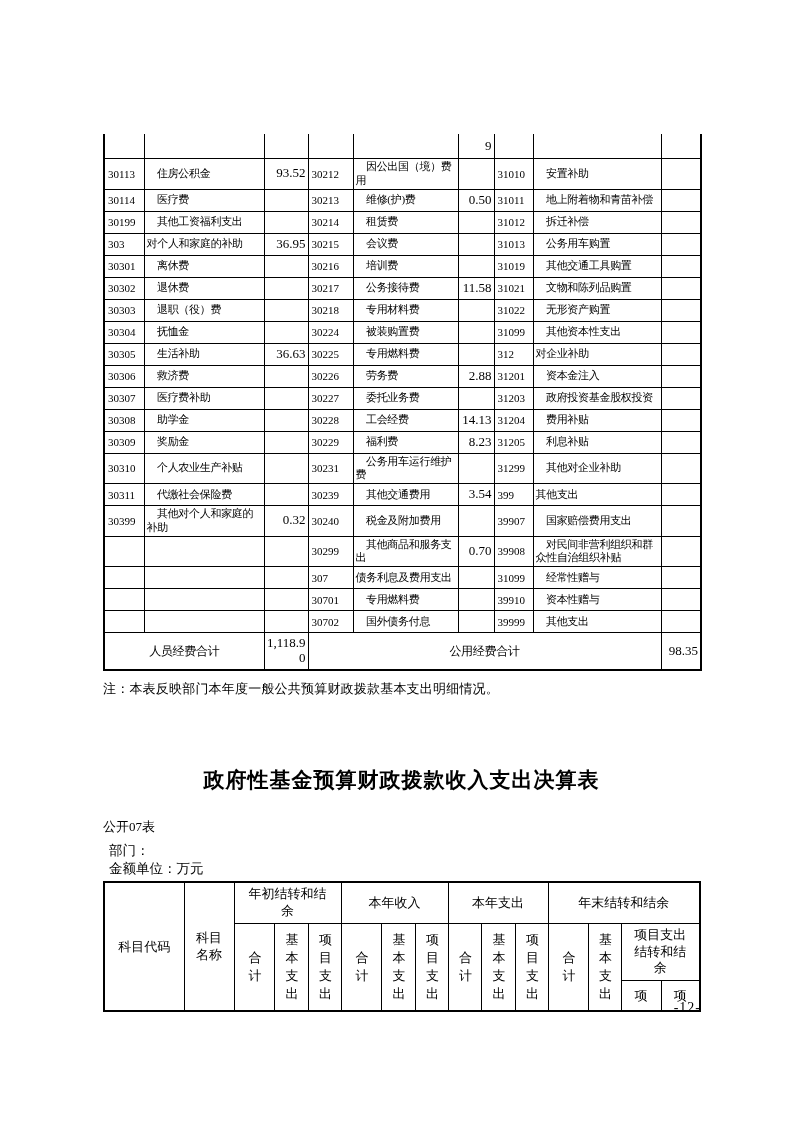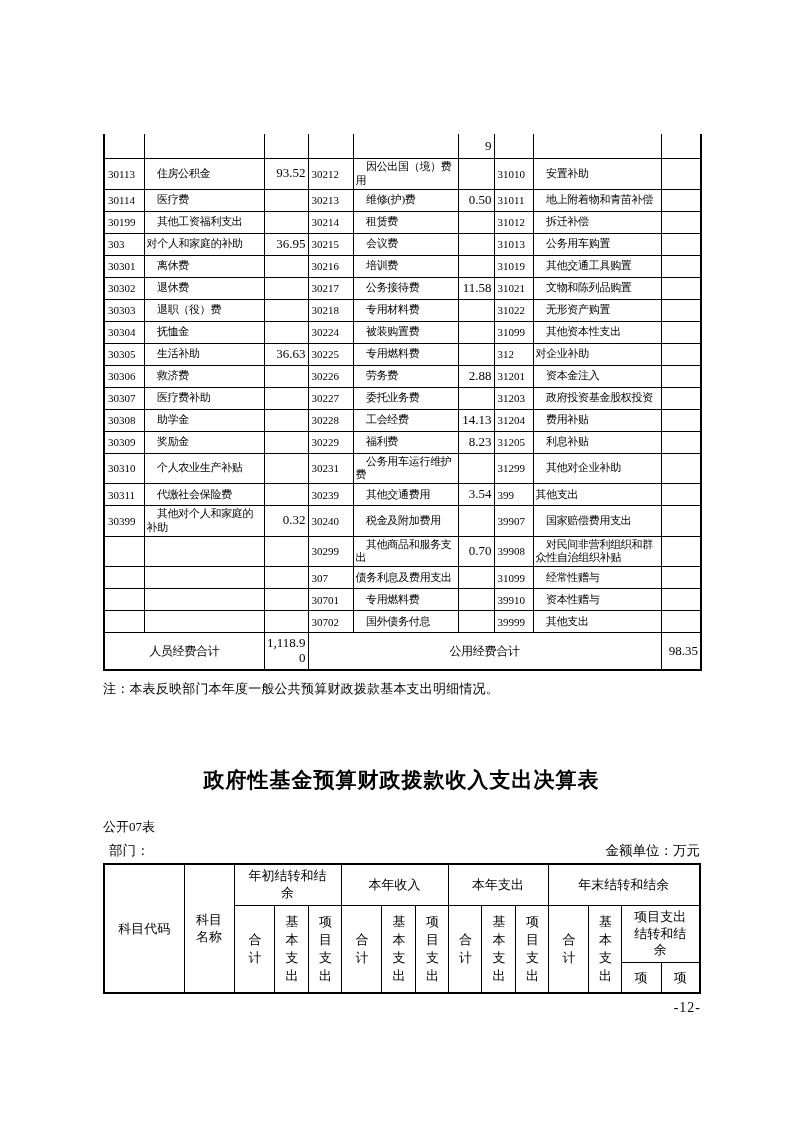--- a/index.html
+++ b/index.html
@@ -28,21 +28,21 @@
   .note{font-size:13px;margin-top:9px;letter-spacing:0.2px;}
   
   .sec2{position:absolute;left:103px;top:750px;width:597px;}
   .sec2 h1{
     font-size:21px;font-weight:bold;text-align:center;margin:16px;
     letter-spacing:1px;
   }
   .pub-line{text-align:left;font-size:13px;margin-top:24px;}
   .meta-line{
     display:flex;justify-content:space-between;font-size:13.5px;
-    margin-top:6px;margin-bottom:3px;padding-left:6px;
+    margin-top:6px;margin-bottom:3px;padding-left:6px;flex-direction:column;
   }
   .t2{width:596px;border:2px solid #000;}
   .t2 td{
     border:1px solid #000;font-size:13px;text-align:center;
     vertical-align:middle;padding:1px;line-height:1.35;overflow:hidden;
   }
   .t2 tr.h1 td{height:38px;}
   .t2 tr.h2 td{height:54px;}
   .t2 tr.h3 td{height:27px;}
   .vert{display:inline-block;width:1.15em;word-break:break-all;

